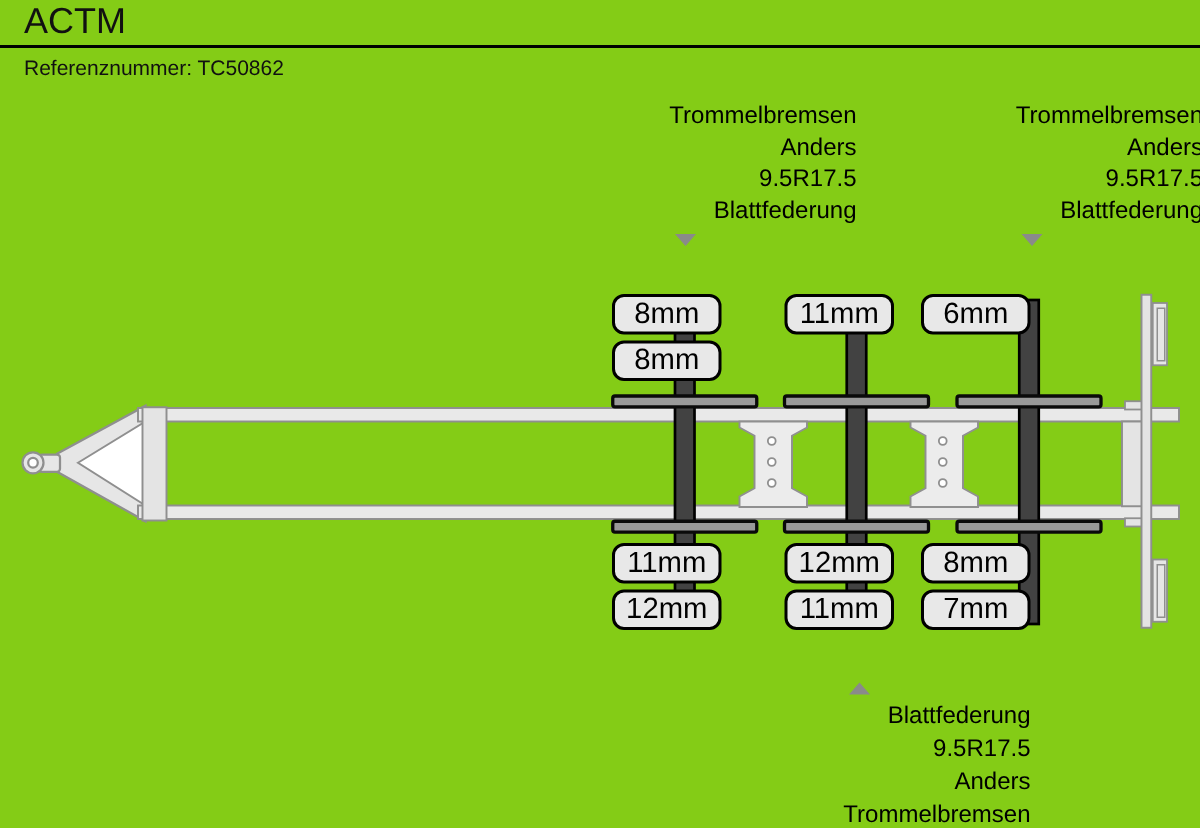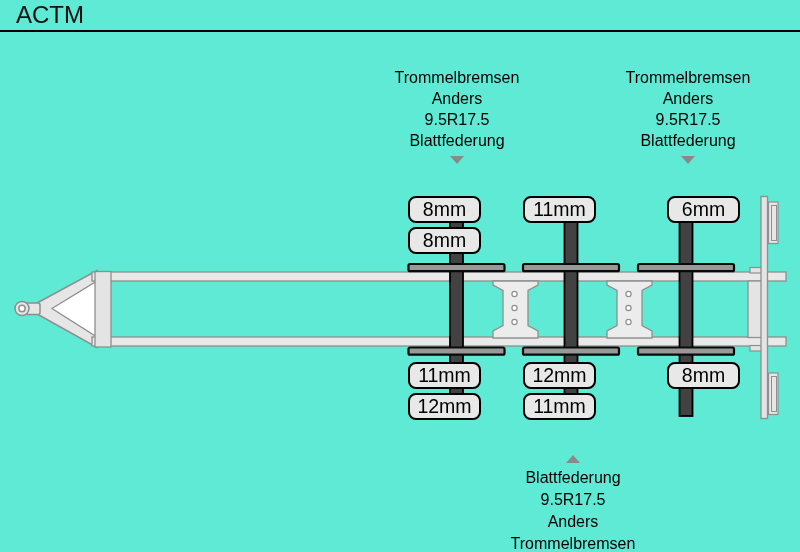--- a/index.html
+++ b/index.html
@@ -1,48 +1,49 @@
 <!DOCTYPE html>
 <html><head>
 <meta charset="utf-8">
 <style>
   html,body{margin:0;padding:0;background:#fff;}
-  #stage{position:relative;width:800px;height:552px;background:#5eead4;overflow:hidden;
+  #stage{position:relative;width:800px;height:552px;background:#84cc16;overflow:hidden;
          font-family:"Liberation Sans", sans-serif;color:#000;}
   
   .title{position:absolute;left:16px;top:1px;font-size:24px;color:#111;}
   .rule{position:absolute;left:0;top:30px;width:800px;border-top:2px solid #000;}
   .ref{position:absolute;left:16px;top:37px;font-size:14px;color:#111;}
   
   #trailer-svg{position:absolute;left:0;top:0;}
   
   .tbox{position:absolute;width:73px;height:27px;box-sizing:border-box;
         background:#e8e8e8;border:2.5px solid #000;border-radius:8px;
         display:flex;align-items:center;justify-content:center;
         font-size:19.5px;line-height:1;color:#000;}
-  .g1{left:408px}.g2{left:523px}.g3{left:667px}
+  .g1{left:408px}.g2{left:523px}.g3{left:614px}
   .r1{top:196px}.r2{top:227px}.r3{top:362px}.r4{top:393px}
   
-  .callout{position:absolute;width:228px;text-align:center;font-size:16px;
+  .callout{position:absolute;width:228px;text-align:right;font-size:16px;
            line-height:21px;color:#000;}
   .callout-front{left:343px;top:67px}
   .callout-rear{left:574px;top:67px}
   .callout-bottom{left:459px;top:455px;line-height:22px;}
   .tri-down{width:0;height:0;border-left:7px solid transparent;border-right:7px solid transparent;
             border-top:8px solid #8a8a8a;margin:5px auto 0;}
   .tri-up{width:0;height:0;border-left:7px solid transparent;border-right:7px solid transparent;
           border-bottom:8px solid #8a8a8a;margin:0 auto 4px;}
 </style>
 </head>
 <body>
 
 <div id="stage">
 
   <div class="title">ACTM</div>
   <div class="rule"></div>
+  <div class="ref">Referenznummer: TC50862</div>
 
   <svg id="trailer-svg" width="800" height="552" viewBox="0 0 800 552">
 
     <polygon points="38,302.5 97,270.5 97,347.5 38,314.5" fill="#e6e6e6" stroke="#8f8f8f" stroke-width="1.5"></polygon>
     <polygon points="52,308.5 97,281 97,337" fill="#ffffff" stroke="#8f8f8f" stroke-width="1.3"></polygon>
     <rect x="26" y="303" width="14" height="11.5" rx="2" fill="#e6e6e6" stroke="#8f8f8f" stroke-width="1.5"></rect>
     <circle cx="22" cy="308.5" r="7" fill="#e6e6e6" stroke="#8f8f8f" stroke-width="1.5"></circle>
     <circle cx="22" cy="308.5" r="3.2" fill="#ffffff" stroke="#8f8f8f" stroke-width="1.5"></circle>
 
     <rect x="92" y="272" width="694" height="9" fill="#e9e9e9" stroke="#8f8f8f" stroke-width="1.3"></rect>
@@ -81,20 +82,21 @@
 
   <div class="tbox g1 r1">8mm</div>
   <div class="tbox g1 r2">8mm</div>
   <div class="tbox g2 r1">11mm</div>
   <div class="tbox g3 r1">6mm</div>
   <div class="tbox g1 r3">11mm</div>
   <div class="tbox g1 r4">12mm</div>
   <div class="tbox g2 r3">12mm</div>
   <div class="tbox g2 r4">11mm</div>
   <div class="tbox g3 r3">8mm</div>
+  <div class="tbox g3 r4">7mm</div>
 
   <div class="callout callout-front">
     <div>Trommelbremsen</div>
     <div>Anders</div>
     <div>9.5R17.5</div>
     <div>Blattfederung</div>
     <div class="tri-down"></div>
   </div>
 
   <div class="callout callout-rear">

